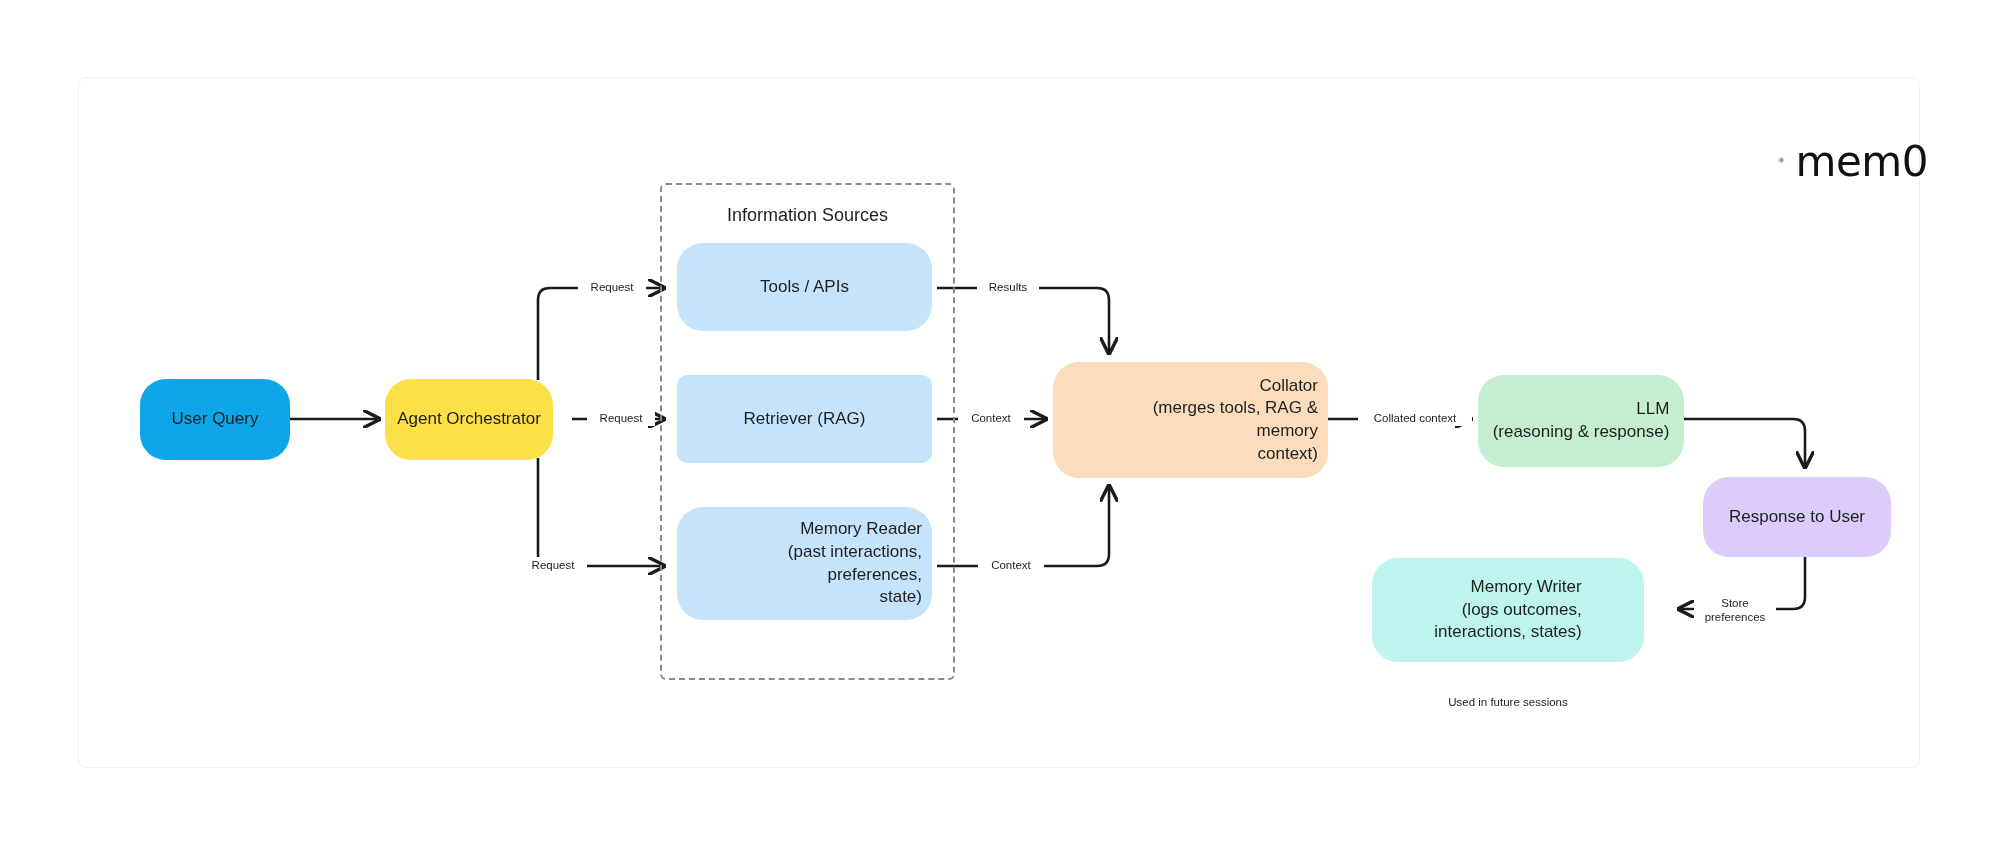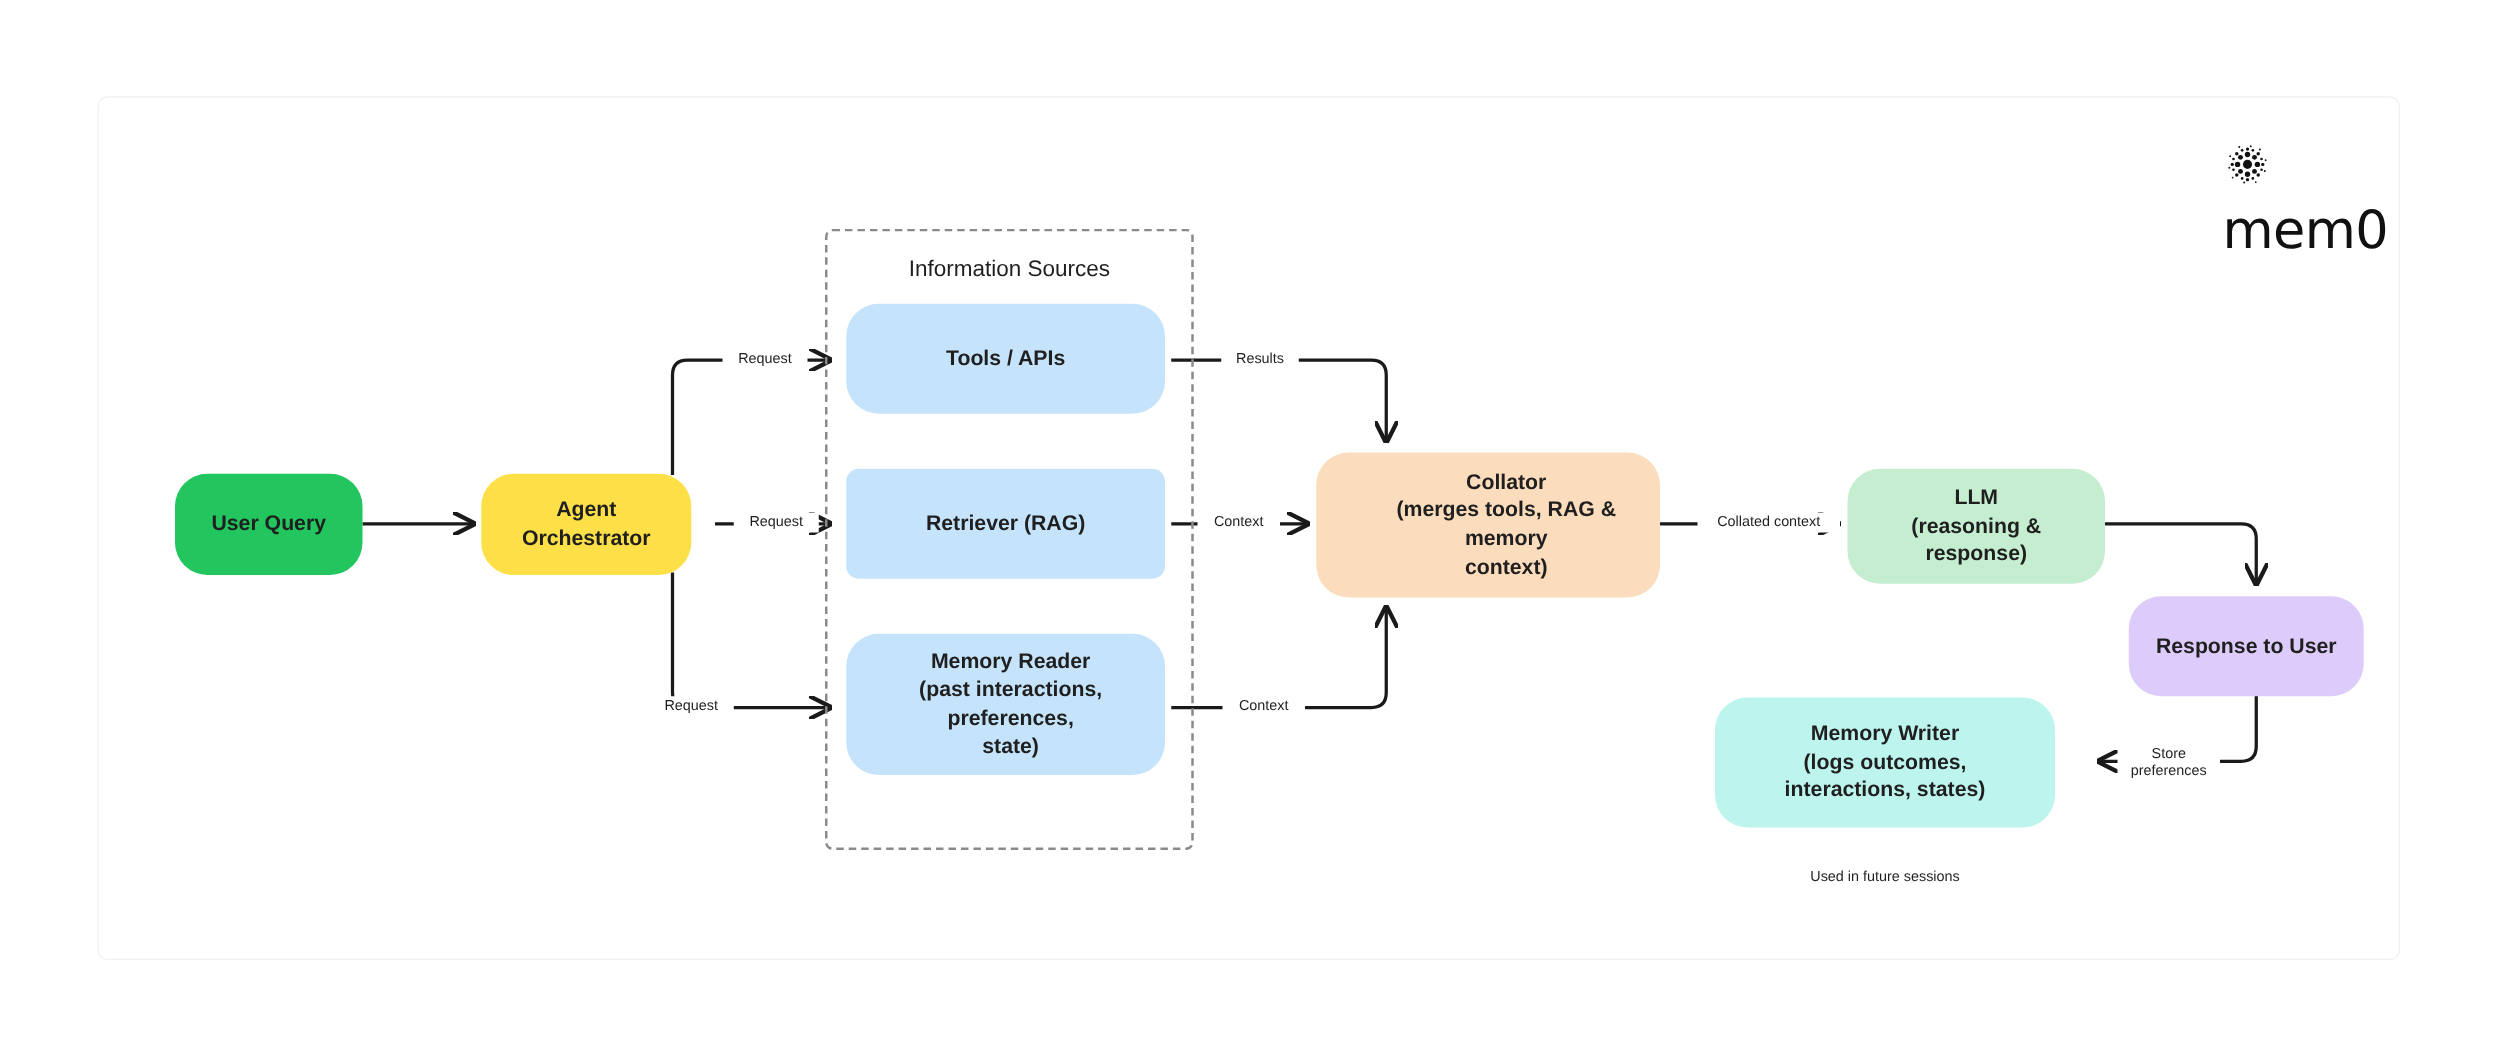--- a/index.html
+++ b/index.html
@@ -32,29 +32,28 @@
     width: 2000px;
     height: 846px;
     pointer-events: none;
   }
 
   .node {
     position: absolute;
     display: flex;
     align-items: center;
     justify-content: center;
-    text-align: center;
+    text-align: right;
     border-radius: 26px;
     color: #1f1f1f;
     font-size: 17px;
     line-height: 1.33;
     box-sizing: border-box;
     padding: 6px 10px;
     white-space: pre-line;
-    font-weight: bold;
   }
 
   .group-box {
     position: absolute;
     border: 2px dashed #8a8a8a;
     border-radius: 6px;
     box-sizing: border-box;
     background: transparent;
   }
   .group-title {
@@ -85,21 +84,22 @@
   }
 
   
   #brand {
     position: absolute;
     left: 1778px;
     top: 115px;
     width: 150px;
     height: 90px;
     display: flex;
-    flex-direction: column;
+    flex-direction: row;
+    align-items: center;
     gap: 11px;
   }
   #brand-mark { width: 40px; height: 40px; display:block; }
   #brand-word {
     font-size: 42px;
     letter-spacing: -0.5px;
     color: #111111;
     font-family: "DejaVu Sans", sans-serif;
     font-weight: 400;
     line-height: 1;
@@ -139,21 +139,21 @@
 
       <path d="M 1684 419 L 1793 419 Q 1805 419 1805 431 L 1805 466" marker-end="url(#arrow)"></path>
 
       <path d="M 1805 545 L 1805 597 Q 1805 609 1793 609 L 1680 609" marker-end="url(#arrow)"></path>
     </g>
   </svg>
 
   <div class="group-box" style="left:660px; top:183px; width:295px; height:497px;"></div>
   <div class="group-title" style="left:660px; top:205px; width:295px;">Information Sources</div>
 
-  <div class="node" style="left:140px; top:379px; width:150px; height:81px; background:#22c55e;">User Query</div>
+  <div class="node" style="left:140px; top:379px; width:150px; height:81px; background:#0ea5e9;">User Query</div>
 
   <div class="node" style="left:385px; top:379px; width:168px; height:81px; background:#fde047;">Agent Orchestrator</div>
 
   <div class="node" style="left:677px; top:243px; width:255px; height:88px; background:#c5e4fb;">Tools / APIs</div>
 
   <div class="node" style="left:677px; top:375px; width:255px; height:88px; background:#c5e4fb;border-radius:10px;">Retriever (RAG)</div>
 
   <div class="node" style="left:677px; top:507px; width:255px; height:113px; background:#c5e4fb;padding-left:18px;">Memory Reader
 (past interactions, preferences,
 state)</div>

